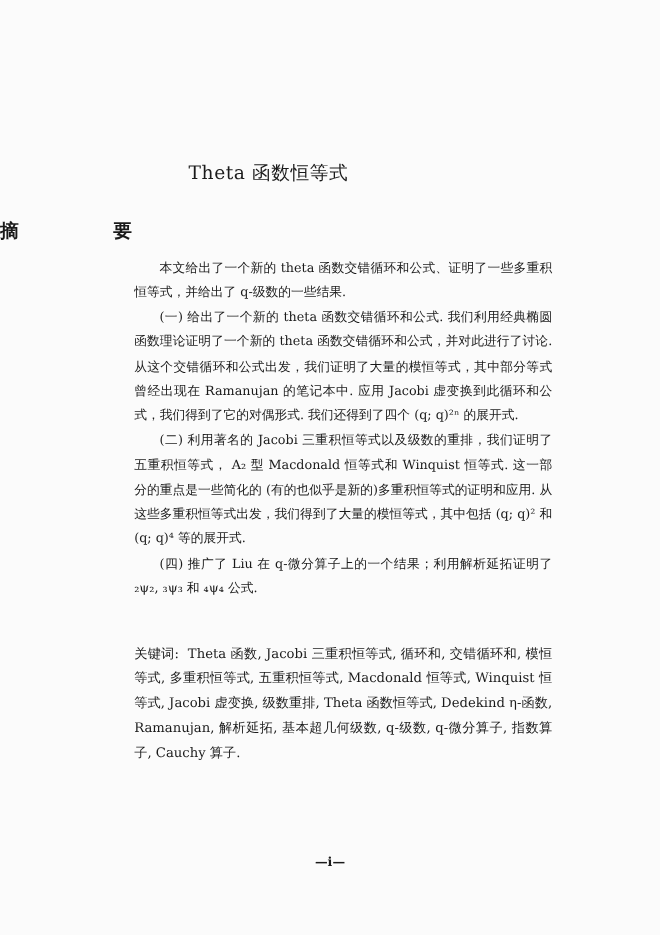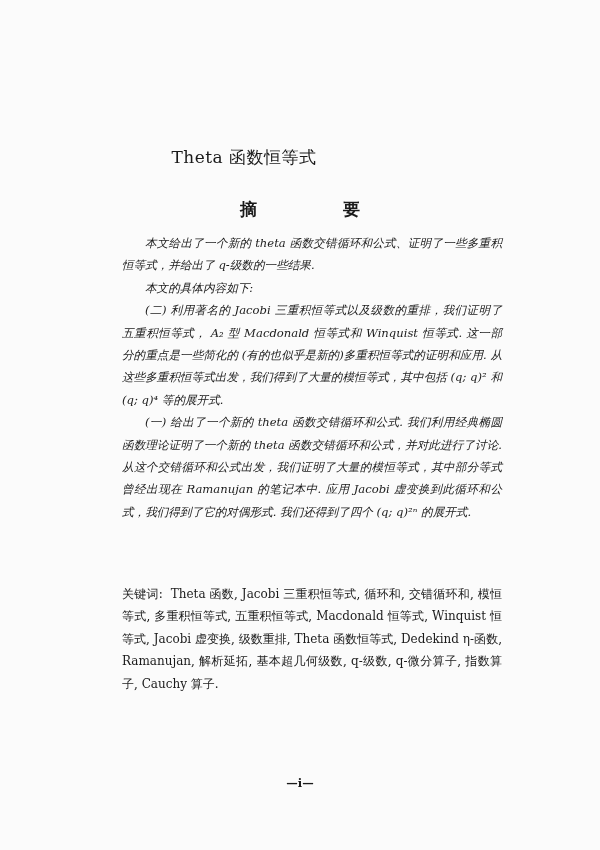--- a/index.html
+++ b/index.html
@@ -10,48 +10,48 @@
     overflow: hidden;
     color: #1a1a1a;
     font-family: "DejaVu Serif", "Liberation Serif", serif;
   }
   .title {
     position: absolute; top: 146px; left: 0; width: 488px;
     text-align: center; font-size: 17px; letter-spacing: 0.5px;
   }
   .abstract-heading {
     position: absolute; top: 198px; left: 0; width: 600px;
-    text-align: center; font-size: 17px; font-weight: bold;
-    word-spacing: 28px; letter-spacing: 26px; padding-left: 26px; box-sizing: border-box;
+    font-size: 17px; font-weight: bold;
+    word-spacing: 28px; letter-spacing: 26px; box-sizing: border-box;
   }
   .body {
     position: absolute; left: 122px; width: 380px; top: 232px;
     font-size: 11.6px; line-height: 22.4px;
     text-align: justify;
   }
-  .body p { margin: 0; text-indent: 23px; font-style: italic; }
+  .body p { margin: 0; text-indent: 23px; }
   .keywords {
     position: absolute; left: 122px; width: 380px; top: 583px;
     font-size: 12px; line-height: 22.4px; text-align: justify;
   }
   .page-number {
     position: absolute; top: 776px; left: 0; width: 600px;
     text-align: center; font-size: 11.5px; font-weight: bold;
   }
 </style>
 </head>
 <body>
 
 <div class="title">Theta 函数恒等式</div>
 <div class="abstract-heading">摘 要</div>
 
 <div class="body">
   <p>本文给出了一个新的 theta 函数交错循环和公式、证明了一些多重积恒等式，并给出了 q-级数的一些结果.</p>
-  <p>本文的具体内容如下:</p>
+  <p>(一) 给出了一个新的 theta 函数交错循环和公式. 我们利用经典椭圆函数理论证明了一个新的 theta 函数交错循环和公式，并对此进行了讨论. 从这个交错循环和公式出发，我们证明了大量的模恒等式，其中部分等式曾经出现在 Ramanujan 的笔记本中. 应用 Jacobi 虚变换到此循环和公式，我们得到了它的对偶形式. 我们还得到了四个 (q; q)²ⁿ 的展开式.</p>
   <p>(二) 利用著名的 Jacobi 三重积恒等式以及级数的重排，我们证明了五重积恒等式， A₂ 型 Macdonald 恒等式和 Winquist 恒等式. 这一部分的重点是一些简化的 (有的也似乎是新的)多重积恒等式的证明和应用. 从这些多重积恒等式出发，我们得到了大量的模恒等式，其中包括 (q; q)² 和 (q; q)⁴ 等的展开式.</p>
-  <p>(一) 给出了一个新的 theta 函数交错循环和公式. 我们利用经典椭圆函数理论证明了一个新的 theta 函数交错循环和公式，并对此进行了讨论. 从这个交错循环和公式出发，我们证明了大量的模恒等式，其中部分等式曾经出现在 Ramanujan 的笔记本中. 应用 Jacobi 虚变换到此循环和公式，我们得到了它的对偶形式. 我们还得到了四个 (q; q)²ⁿ 的展开式.</p>
+  <p>(四) 推广了 Liu 在 q-微分算子上的一个结果；利用解析延拓证明了 ₂ψ₂, ₃ψ₃ 和 ₄ψ₄ 公式.</p>
 </div>
 
 <div class="keywords">
   <span>关键词:</span>&nbsp;&nbsp;<span>Theta 函数, Jacobi 三重积恒等式, 循环和, 交错循环和, 模恒等式, 多重积恒等式, 五重积恒等式, Macdonald 恒等式, Winquist 恒等式, Jacobi 虚变换, 级数重排, Theta 函数恒等式, Dedekind η-函数, Ramanujan, 解析延拓, 基本超几何级数, q-级数, q-微分算子, 指数算子, Cauchy 算子.</span>
 </div>
 
 <div class="page-number">—i—</div>
 
 </body></html>

